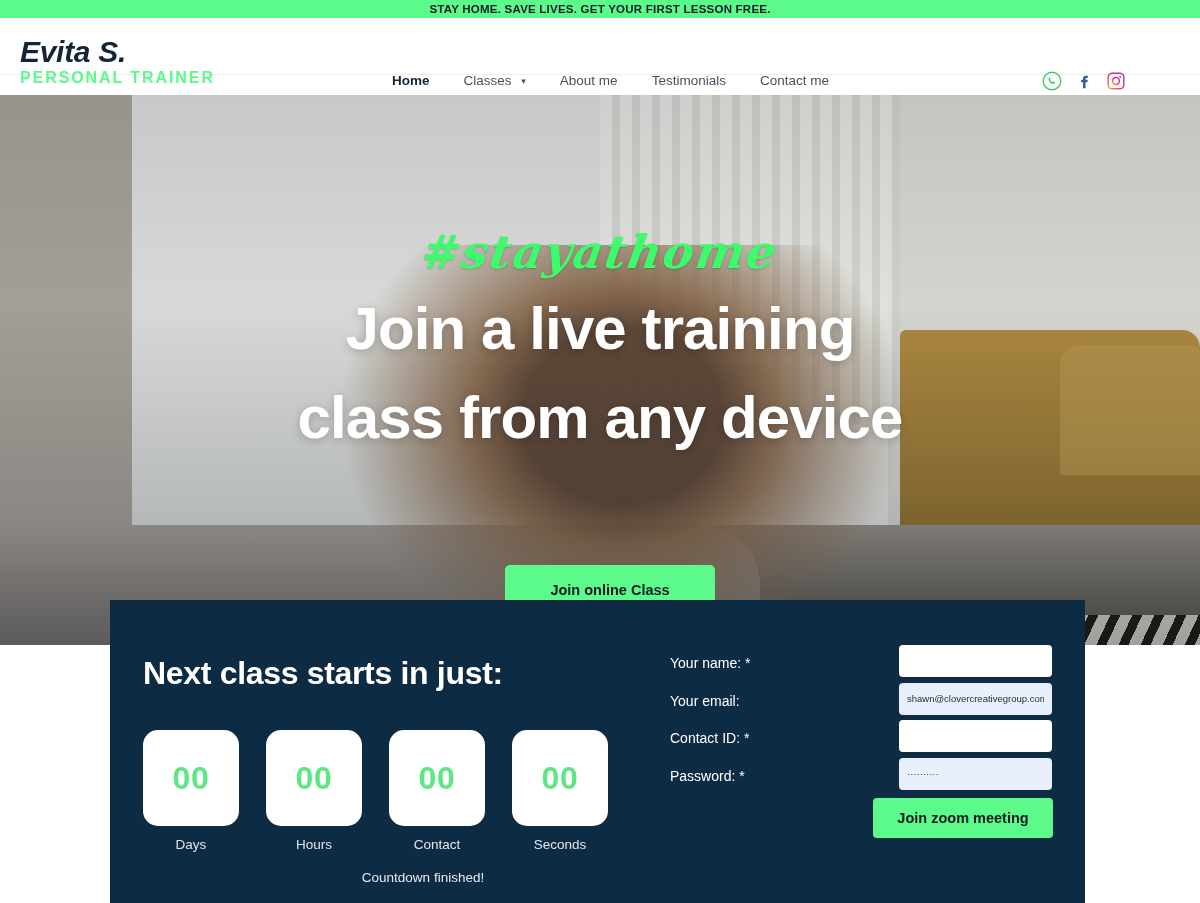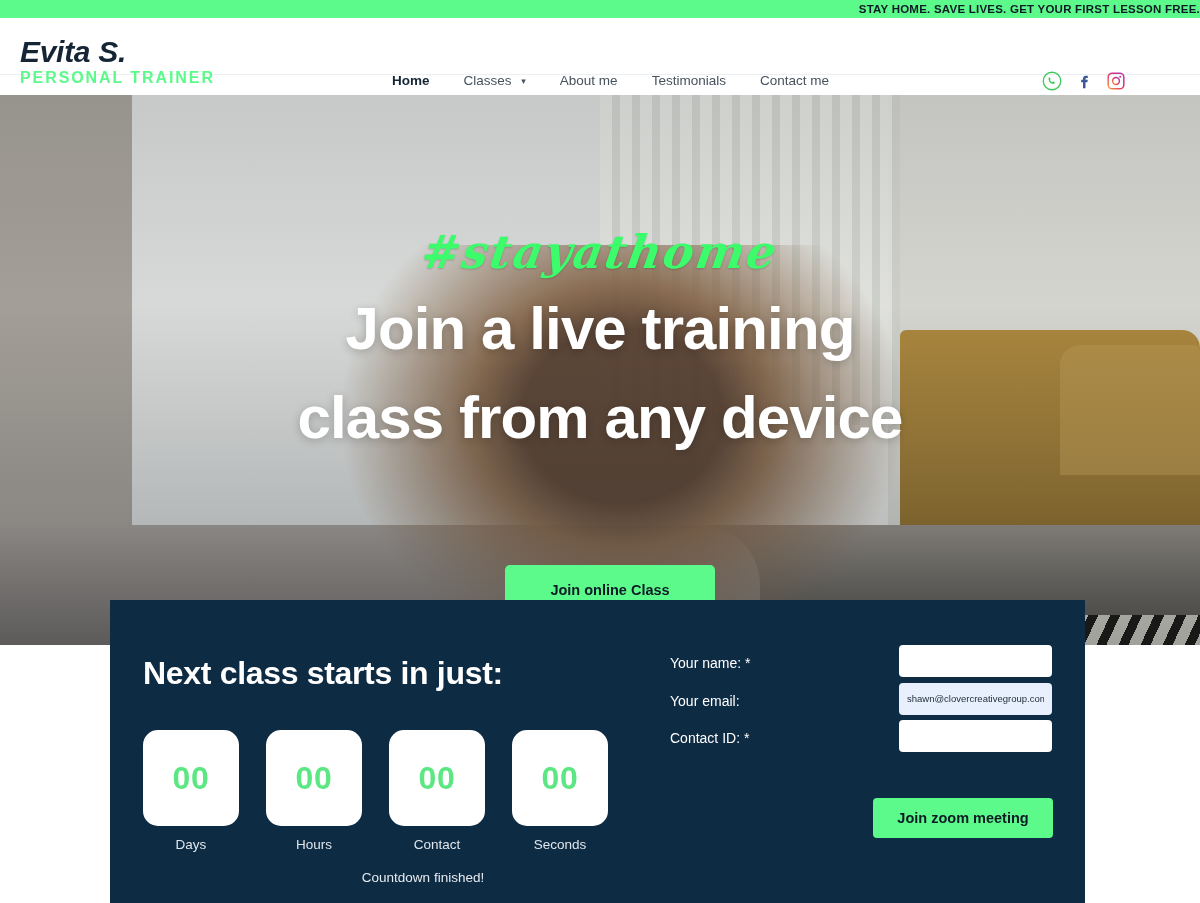--- a/index.html
+++ b/index.html
@@ -8,21 +8,21 @@
     background:#ffffff;
     font-family:"Liberation Sans", sans-serif;
     overflow:hidden;
   }
   .page { position:relative; width:1200px; height:903px; background:#fff; }
 
   
   .announce {
     position:absolute; left:0; top:0; width:1200px; height:18px;
     background:#5cfa8a;
-    display:flex; align-items:center; justify-content:flex-end;
+    display:flex; align-items:center; justify-content:center;
   }
   .announce-text {
     font-size:11.5px; font-weight:700; letter-spacing:.02em;
     color:#0d1b26; white-space:nowrap;
   }
 
   
   .header {
     position:absolute; left:0; top:23px; width:1200px; height:52px;
     background:#ffffff; border-bottom:1px solid #eceff1;
@@ -297,18 +297,22 @@
         <input class="form-input" type="text" value="" style="">
       </div>
       <div class="form-row">
         <span class="form-label">Your email:</span>
         <input class="form-input autofill" type="text" value="shawn@clovercreativegroup.com" style="">
       </div>
       <div class="form-row">
         <span class="form-label">Contact ID: *</span>
         <input class="form-input" type="text" value="" style="">
       </div>
+      <div class="form-row">
+        <span class="form-label">Password: *</span>
+        <input class="form-input autofill" type="text" value="··········" style="">
+      </div>
     </div>
 
     <button class="form-submit">Join zoom meeting</button>
   </div>
 
 </div>
 
 </body></html>

